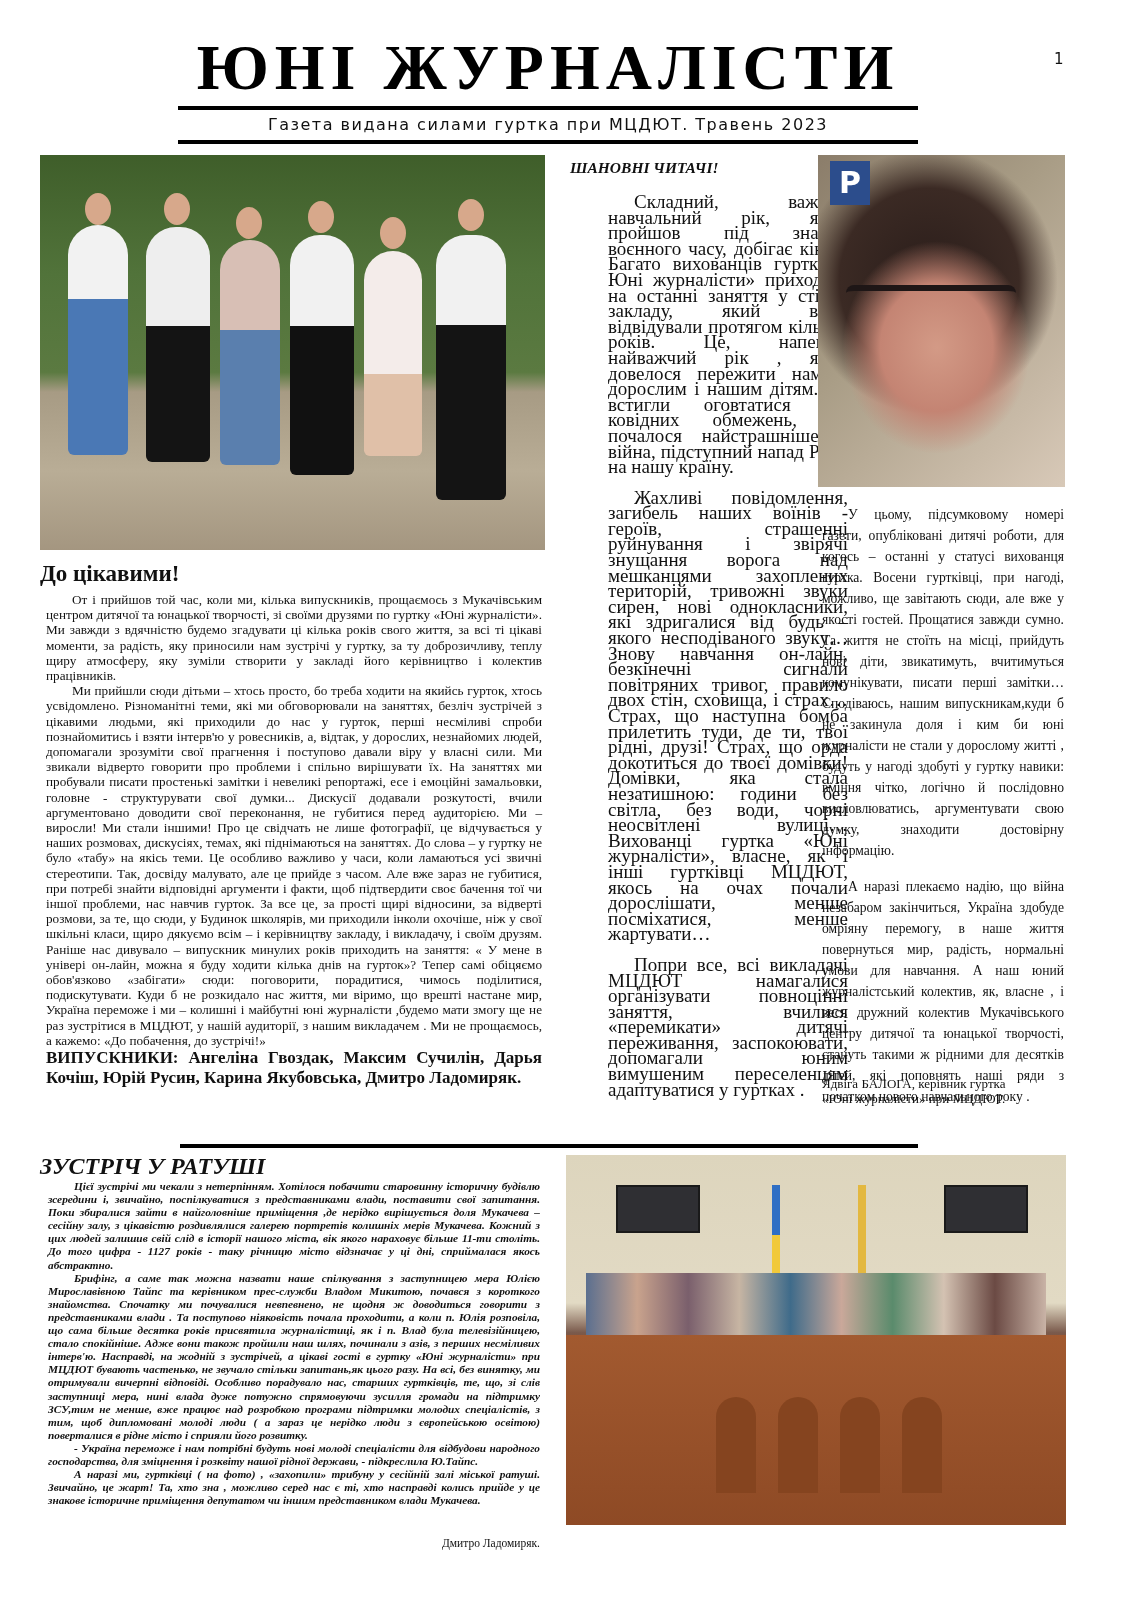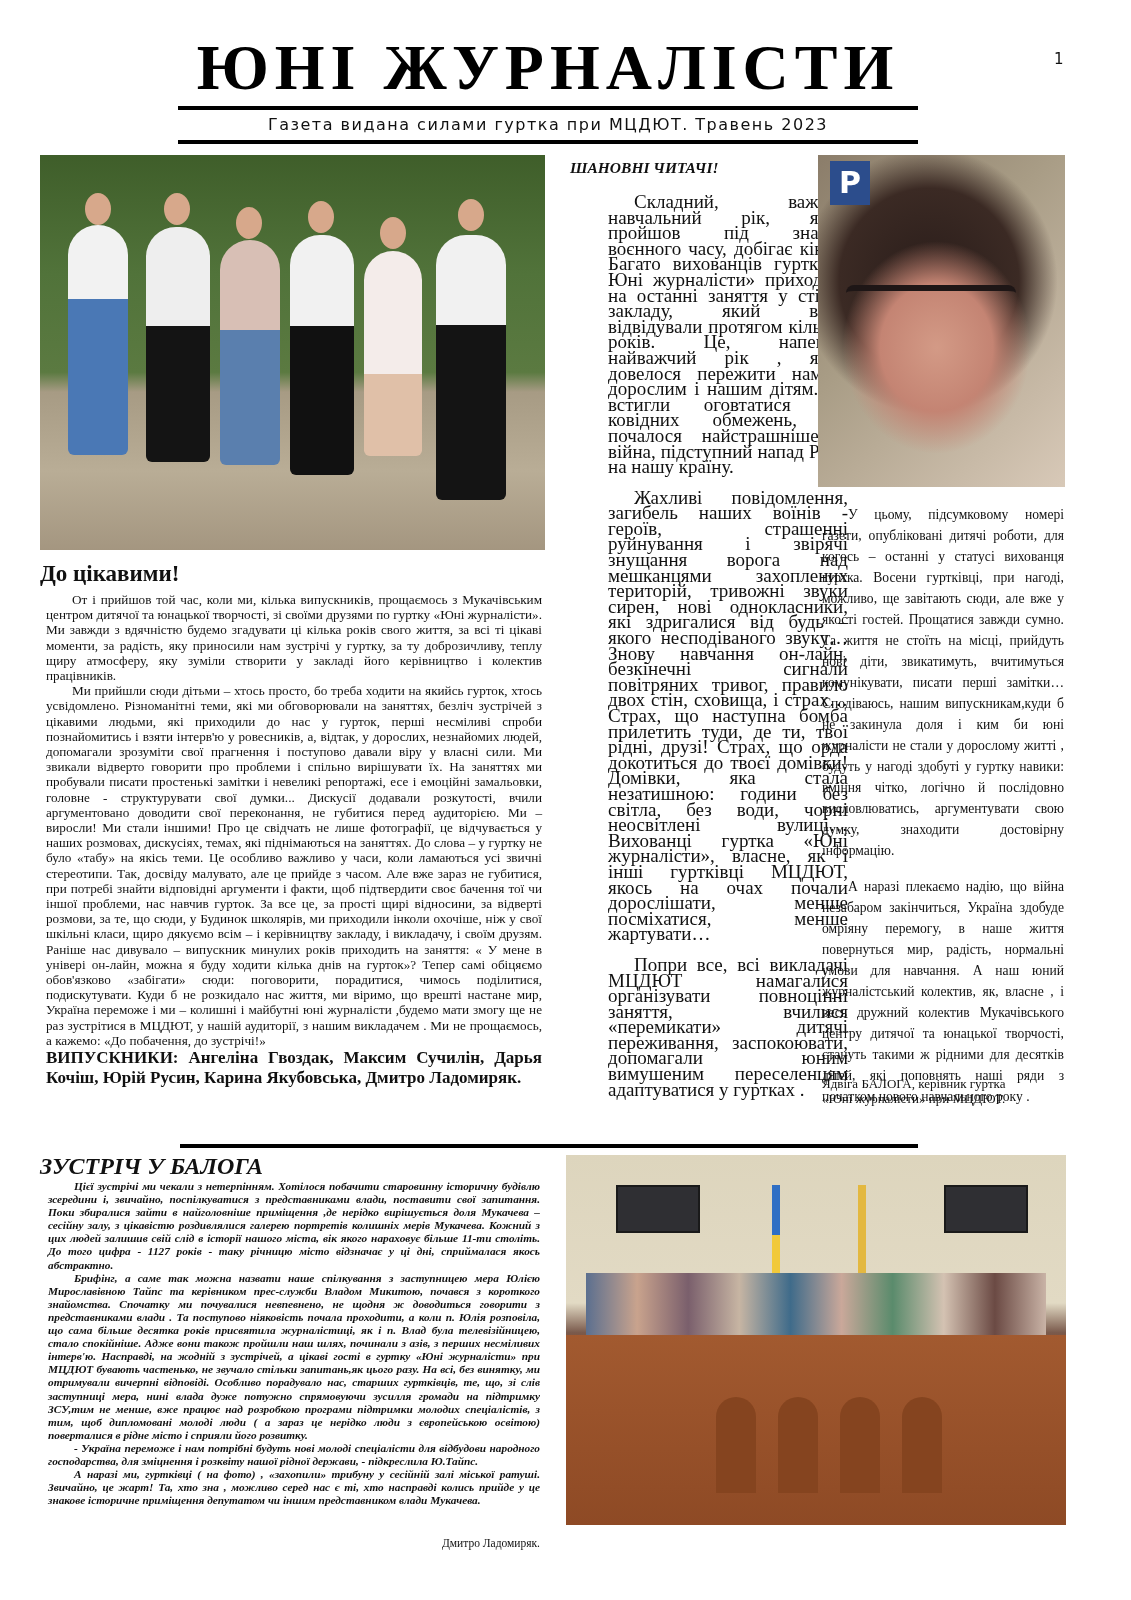--- a/index.html
+++ b/index.html
@@ -86,21 +86,21 @@
   <p>У цьому, підсумковому номері газети, опубліковані дитячі роботи, для когось – останні у статусі вихованця гуртка. Восени гуртківці, при нагоді, можливо, ще завітають сюди, але вже у якості гостей. Прощатися завжди сумно. Та життя не стоїть на місці, прийдуть нові діти, звикатимуть, вчитимуться комунікувати, писати перші замітки… Сподіваюсь, нашим випускникам,куди б не закинула доля і ким би юні журналісти не стали у дорослому житті , будуть у нагоді здобуті у гуртку навики: вміння чітко, логічно й послідовно висловлюватись, аргументувати свою думку, знаходити достовірну інформацію.</p>
   <p class="gap">А наразі плекаємо надію, що війна незабаром закінчиться, Україна здобуде омріяну перемогу, в наше життя повернуться мир, радість, нормальні умови для навчання. А наш юний журналістський колектив, як, власне , і весь дружний колектив Мукачівського центру дитячої та юнацької творчості, стануть такими ж рідними для десятків дітей, які поповнять наші ряди з початком нового навчального року .</p>
 </div>
 <div class="signature" style="left:822px; top:1076px; width:250px;">
   <div>Ядвіга БАЛОГА, керівник гуртка</div>
   <div>«Юні журналісти» при МЦДЮТ.</div>
 </div>
 
 <div class="rule-mid"></div>
 
-<div class="h-center italic-bold" style="left:40px; top:1152px; width:510px; font-size:24px; line-height:28px; font-style:italic;">ЗУСТРІЧ У БАЛОГА</div>
+<div class="h-center italic-bold" style="left:40px; top:1152px; width:510px; font-size:24px; line-height:28px; font-style:italic;">ЗУСТРІЧ У РАТУШІ</div>
 <div class="body-text italic-bold" style="left:48px; top:1180px; width:492px; font-size:11.3px; line-height:13.1px;">
   <p>Цієї зустрічі ми чекали з нетерпінням. Хотілося побачити старовинну історичну будівлю зсередини і, звичайно, поспілкуватися з представниками влади, поставити свої запитання. Поки збиралися зайти в найголовніше приміщення ,де нерідко вирішується доля Мукачева – сесійну залу, з цікавістю роздивлялися галерею портретів колишніх мерів Мукачева. Кожний з цих людей залишив свій слід в історії нашого міста, вік якого нараховує більше 11-ти століть. До того цифра - 1127 років - таку річницю місто відзначає у ці дні, сприймалася якось абстрактно.</p>
   <p>Брифінг, а саме так можна назвати наше спілкування з заступницею мера Юлією Мирославівною Тайпс та керівником прес-служби Владом Микитою, почався з короткого знайомства. Спочатку ми почувалися невпевнено, не щодня ж доводиться говорити з представниками влади . Та поступово ніяковість почала проходити, а коли п. Юлія розповіла, що сама більше десятка років присвятила журналістиці, як і п. Влад була телевізійницею, стало спокійніше. Адже вони також пройшли наш шлях, починали з азів, з перших несміливих інтерв'ю. Насправді, на жодній з зустрічей, а цікаві гості в гуртку «Юні журналісти» при МЦДЮТ бувають частенько, не звучало стільки запитань,як цього разу. На всі, без винятку, ми отримували вичерпні відповіді. Особливо порадувало нас, старших гуртківців, те, що, зі слів заступниці мера, нині влада дуже потужно спрямовуючи зусилля громади на підтримку ЗСУ,тим не менше, вже працює над розробкою програми підтримки молодих спеціалістів, з тим, щоб дипломовані молоді люди ( а зараз це нерідко люди з європейською освітою) поверталися в рідне місто і сприяли його розвитку.</p>
   <p>- Україна переможе і нам потрібні будуть нові молоді спеціалісти для відбудови народного господарства, для зміцнення і розквіту нашої рідної держави, - підкреслила Ю.Тайпс.</p>
   <p>А наразі ми, гуртківці ( на фото) , «захопили» трибуну у сесійній залі міської ратуші. Звичайно, це жарт! Та, хто зна , можливо серед нас є ті, хто насправді колись прийде у це знакове історичне приміщення депутатом чи іншим представником влади Мукачева.</p>
 </div>
 <div class="signature" style="left:340px; top:1536px; width:200px; text-align:right; font-size:11.5px;">Дмитро Ладомиряк.</div>
 
 <div class="photo photo-hall">
   <div class="tv" style="left:50px; top:30px;"></div>

